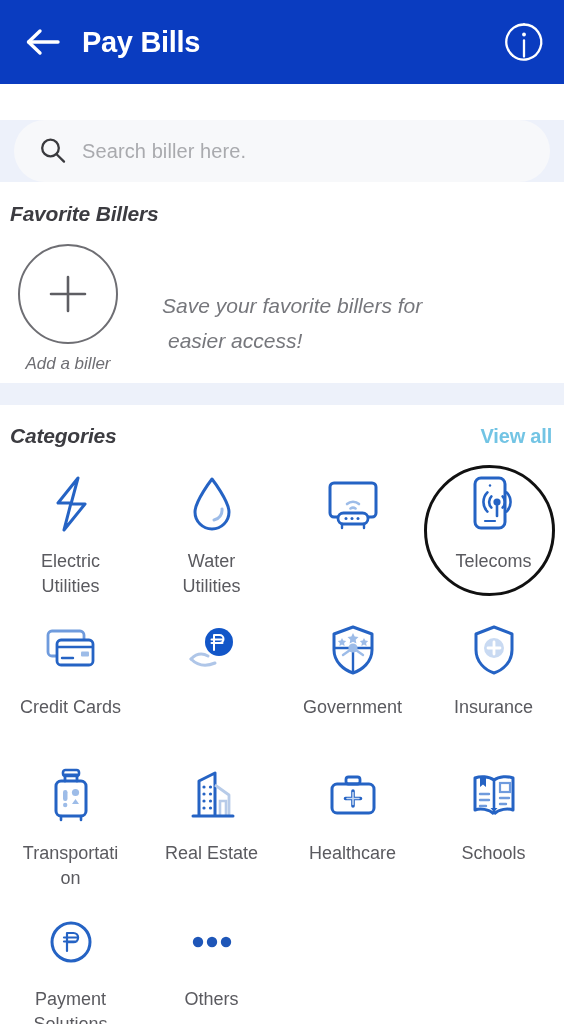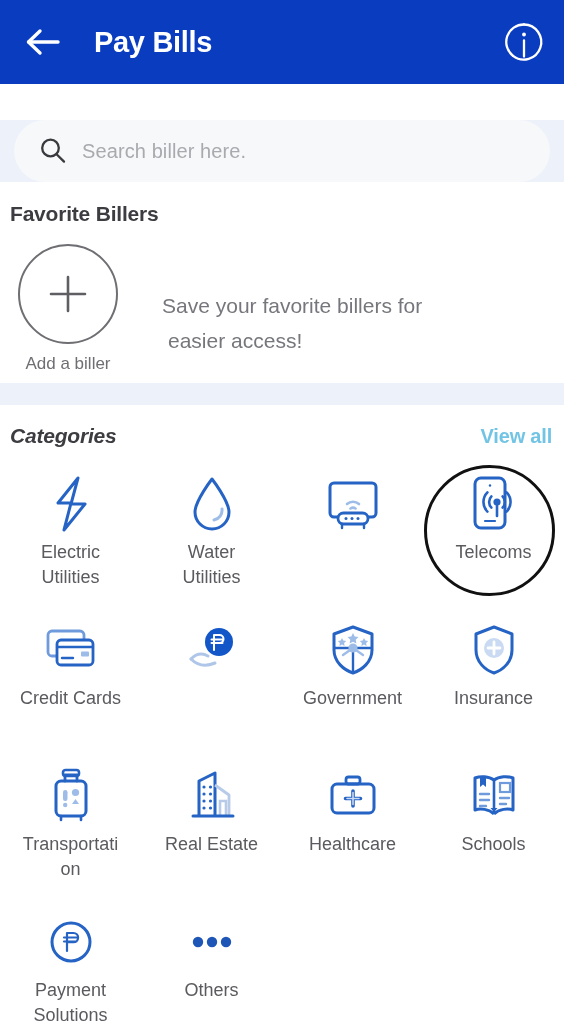--- a/index.html
+++ b/index.html
@@ -17,21 +17,21 @@
     background:#0A3CC0;
     display:flex; align-items:center;
   }
   .back-btn {
     width:58px; height:60px; margin-left:14px;
     display:flex; align-items:center; justify-content:center;
     cursor:pointer;
   }
   .appbar-title {
     color:#ffffff; font-size:29px; font-weight:bold;
-    letter-spacing:-0.3px; margin-left:22px;
+    letter-spacing:-0.3px; margin-left:10px;
   }
   .info-btn {
     position:absolute; right:16px; top:18px;
     width:48px; height:48px;
     display:flex; align-items:center; justify-content:center;
     cursor:pointer;
   }
 
   
   .search-band {
@@ -46,20 +46,21 @@
   }
   .search-icon { margin-left:24px; width:30px; height:30px; display:flex; align-items:center; justify-content:center; }
   .search-placeholder {
     margin-left:14px; color:#A9AAAE; font-size:20px; letter-spacing:0.1px;
   }
 
   
   .fav-section {
     position:absolute; left:0; top:182px; width:564px; height:250px;
     background:#ffffff;
+    font-style:italic;
   }
   .fav-title {
     position:absolute; left:10px; top:20px;
     font-size:21px; font-weight:bold; color:#3C3C41; letter-spacing:-0.2px;
   }
   .add-biller {
     position:absolute; left:16px; top:62px;
     width:104px; display:flex; flex-direction:column; align-items:center;
     cursor:pointer;
   }
@@ -106,21 +107,21 @@
     row-gap:0px;
   }
   .cat-item {
     height:146px; display:flex; flex-direction:column; align-items:center;
     cursor:pointer; padding-top:8px;
   }
   .cat-icon {
     height:62px; display:flex; align-items:center; justify-content:center;
   }
   .cat-label {
-    margin-top:5px; width:132px; text-align:center;
+    margin-top:14px; width:132px; text-align:center;
     font-size:18px; line-height:25px; color:#5A5A5F;
   }
 
   
   .annot-circle {
     position:absolute; left:424px; top:465px;
     width:131px; height:131px; border-radius:50%;
     border:3px solid #111111;
     pointer-events:none;
   }

